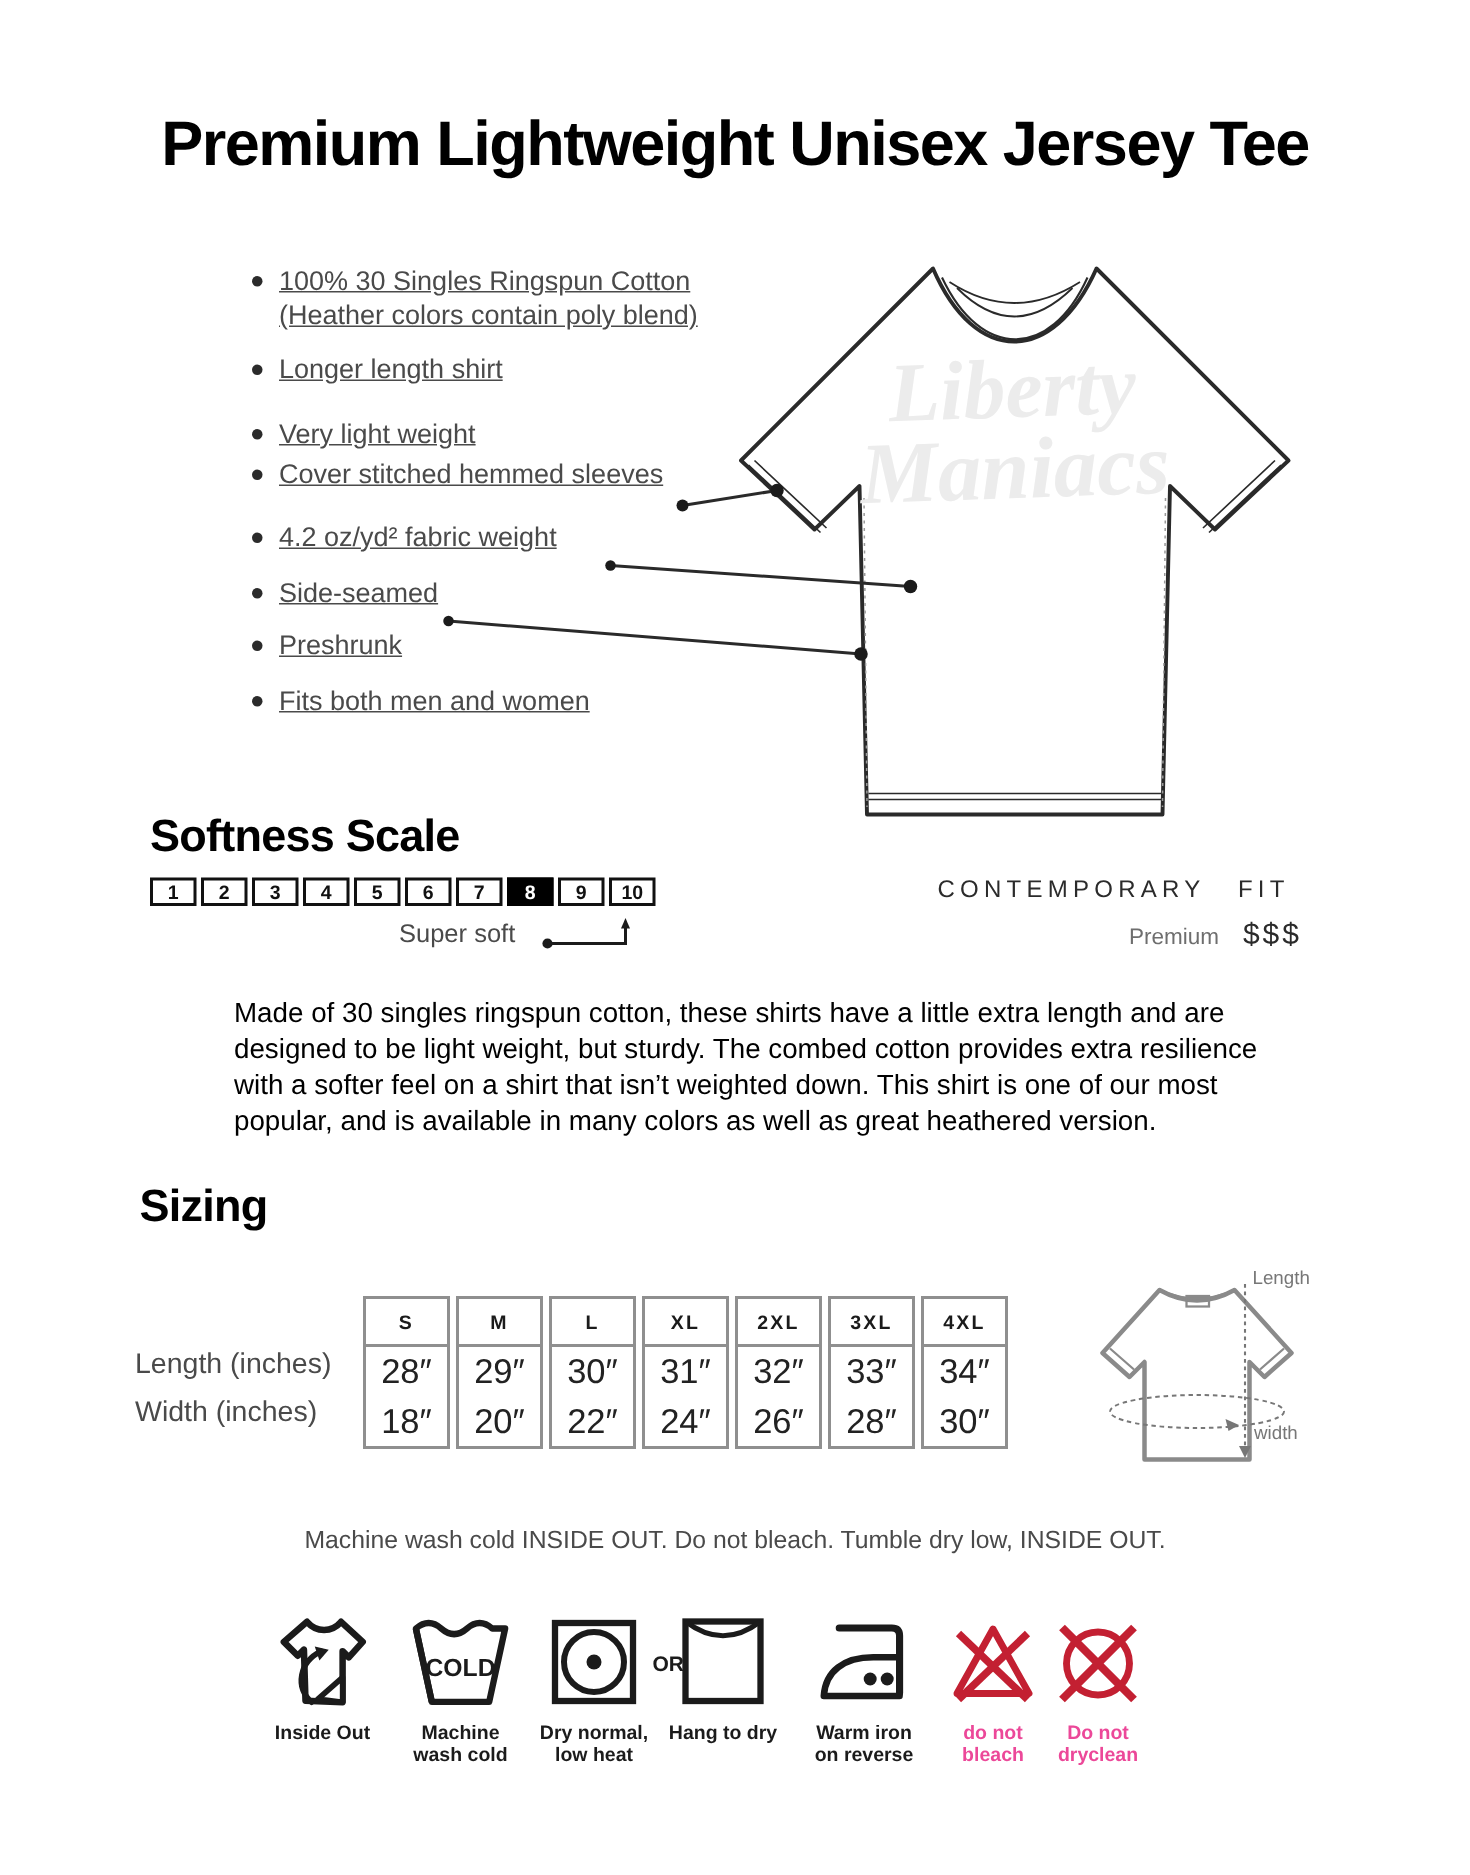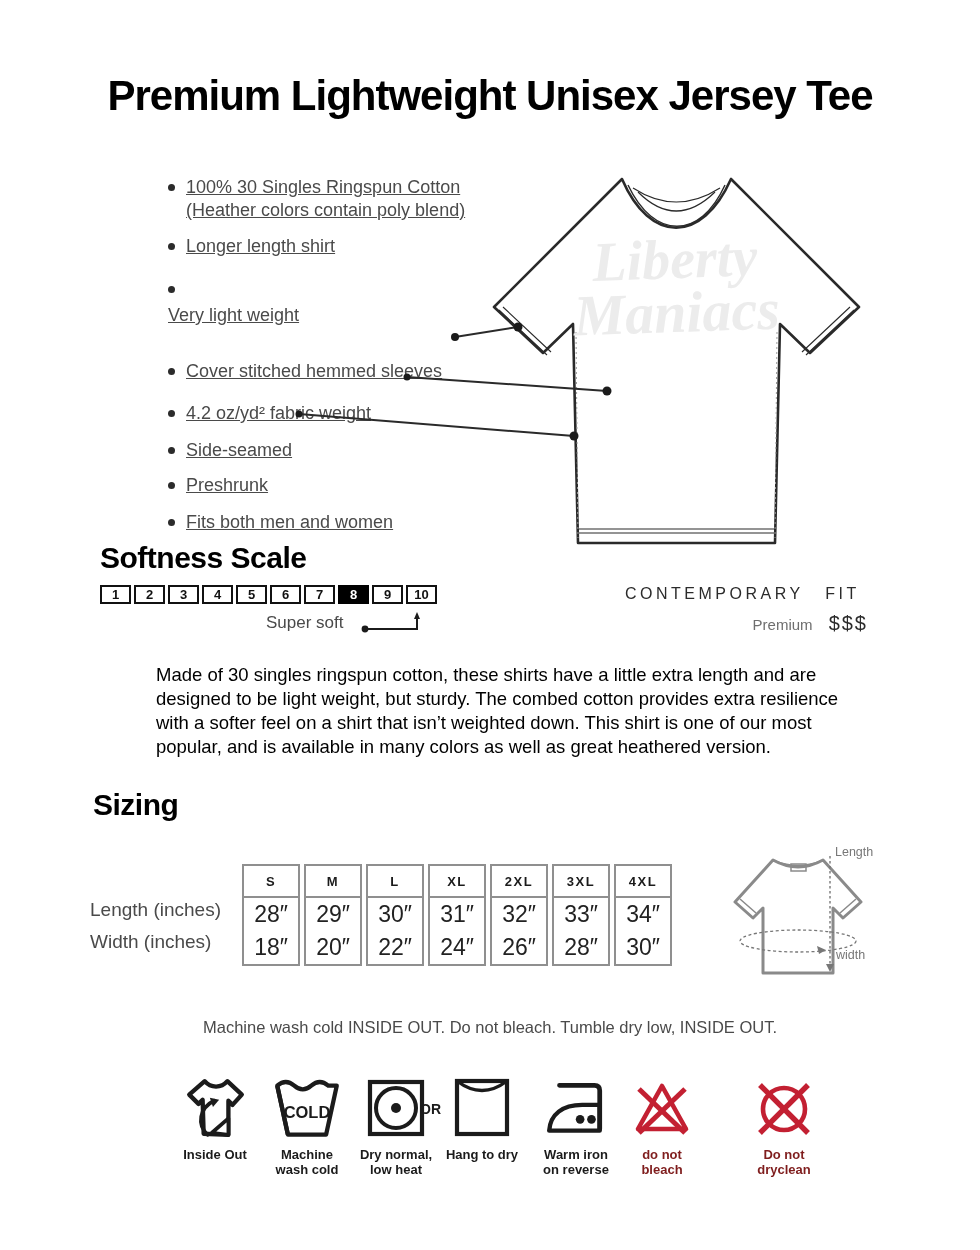--- a/index.html
+++ b/index.html
@@ -14,21 +14,21 @@
     position:absolute;top:72px;left:0;width:980px;text-align:center;
     font-size:42px;font-weight:bold;letter-spacing:-1px;color:#000;margin:0;
   }
 
   
   .features{position:absolute;left:168px;top:176px;width:330px;margin:0;padding:0;list-style:none;text-decoration:underline;}
   .features li{display:flex;gap:11px;font-size:18px;line-height:23px;color:#4a4a4a;}
   .features .dot{flex:none;width:7px;height:7px;border-radius:50%;background:#2b2b2b;margin-top:8px;}
   .features li:nth-child(1){margin-bottom:13px;}
   .features li:nth-child(2){margin-bottom:20px;}
-  .features li:nth-child(3){margin-bottom:33px;flex-direction:column;}
+  .features li:nth-child(3){margin-bottom:4px;}
   .features li:nth-child(4){margin-bottom:19px;}
   .features li:nth-child(5){margin-bottom:14px;}
   .features li:nth-child(6){margin-bottom:12px;}
   .features li:nth-child(7){margin-bottom:14px;}
   .features li span{display:block;max-width:300px;}
 
   
   .hero-svg{position:absolute;left:0;top:150px;}
 
   
@@ -59,31 +59,31 @@
   .size-table{position:absolute;left:242px;top:864px;display:flex;gap:4px;}
   .size-col{width:58px;border:2px solid #8f8f8f;background:#fff;}
   .size-col .col-h{height:32px;border-bottom:2px solid #8f8f8f;display:flex;align-items:center;justify-content:center;font-size:13px;font-weight:bold;letter-spacing:1.5px;color:#1b1b1b;}
   .size-col .col-v{height:33px;display:flex;align-items:center;justify-content:center;font-size:23px;color:#222;}
   .size-diagram{position:absolute;left:725px;top:838px;}
 
   
   .care-instructions{position:absolute;left:0;top:1018px;width:980px;text-align:center;font-size:16.5px;color:#4a4a4a;}
   .care-item{position:absolute;top:1075px;display:flex;flex-direction:column;align-items:center;}
   .care-item .lbl{margin-top:7px;font-size:13px;font-weight:bold;line-height:1.12;text-align:center;color:#1b1b1b;}
-  .care-item .lbl.red{color:#7f1d1d;}
+  .care-item .lbl.red{color:#ec4899;}
   .ci-insideout{left:170px;width:90px;}
   .ci-machine{left:262px;width:90px;}
   .ci-dry{left:352px;width:88px;}
-  .ci-or{position:absolute;left:420px;top:1101px;width:36px;text-align:left;font-size:14px;font-weight:bold;color:#1b1b1b;}
+  .ci-or{position:absolute;left:420px;top:1101px;width:36px;text-align:right;font-size:14px;font-weight:bold;color:#1b1b1b;}
   .ci-hang{left:438px;width:88px;justify-content:flex-end;}
   .ci-iron{left:528px;width:96px;}
   .ci-iron .lbl{max-width:76px;}
   .ci-bleach{left:618px;width:88px;}
   .ci-bleach .lbl{max-width:60px;}
-  .ci-dryclean{left:740px;width:88px;}
+  .ci-dryclean{left:688px;width:88px;}
   .ci-dryclean .lbl{max-width:70px;}
   .ci-machine .lbl{max-width:80px;}
   .ci-dry .lbl{max-width:84px;}
 </style>
 </head>
 <body>
 
 <h1 class="page-title" data-interactable="false">Premium Lightweight Unisex Jersey Tee</h1>
 
 <ul class="features" data-interactable="false">

